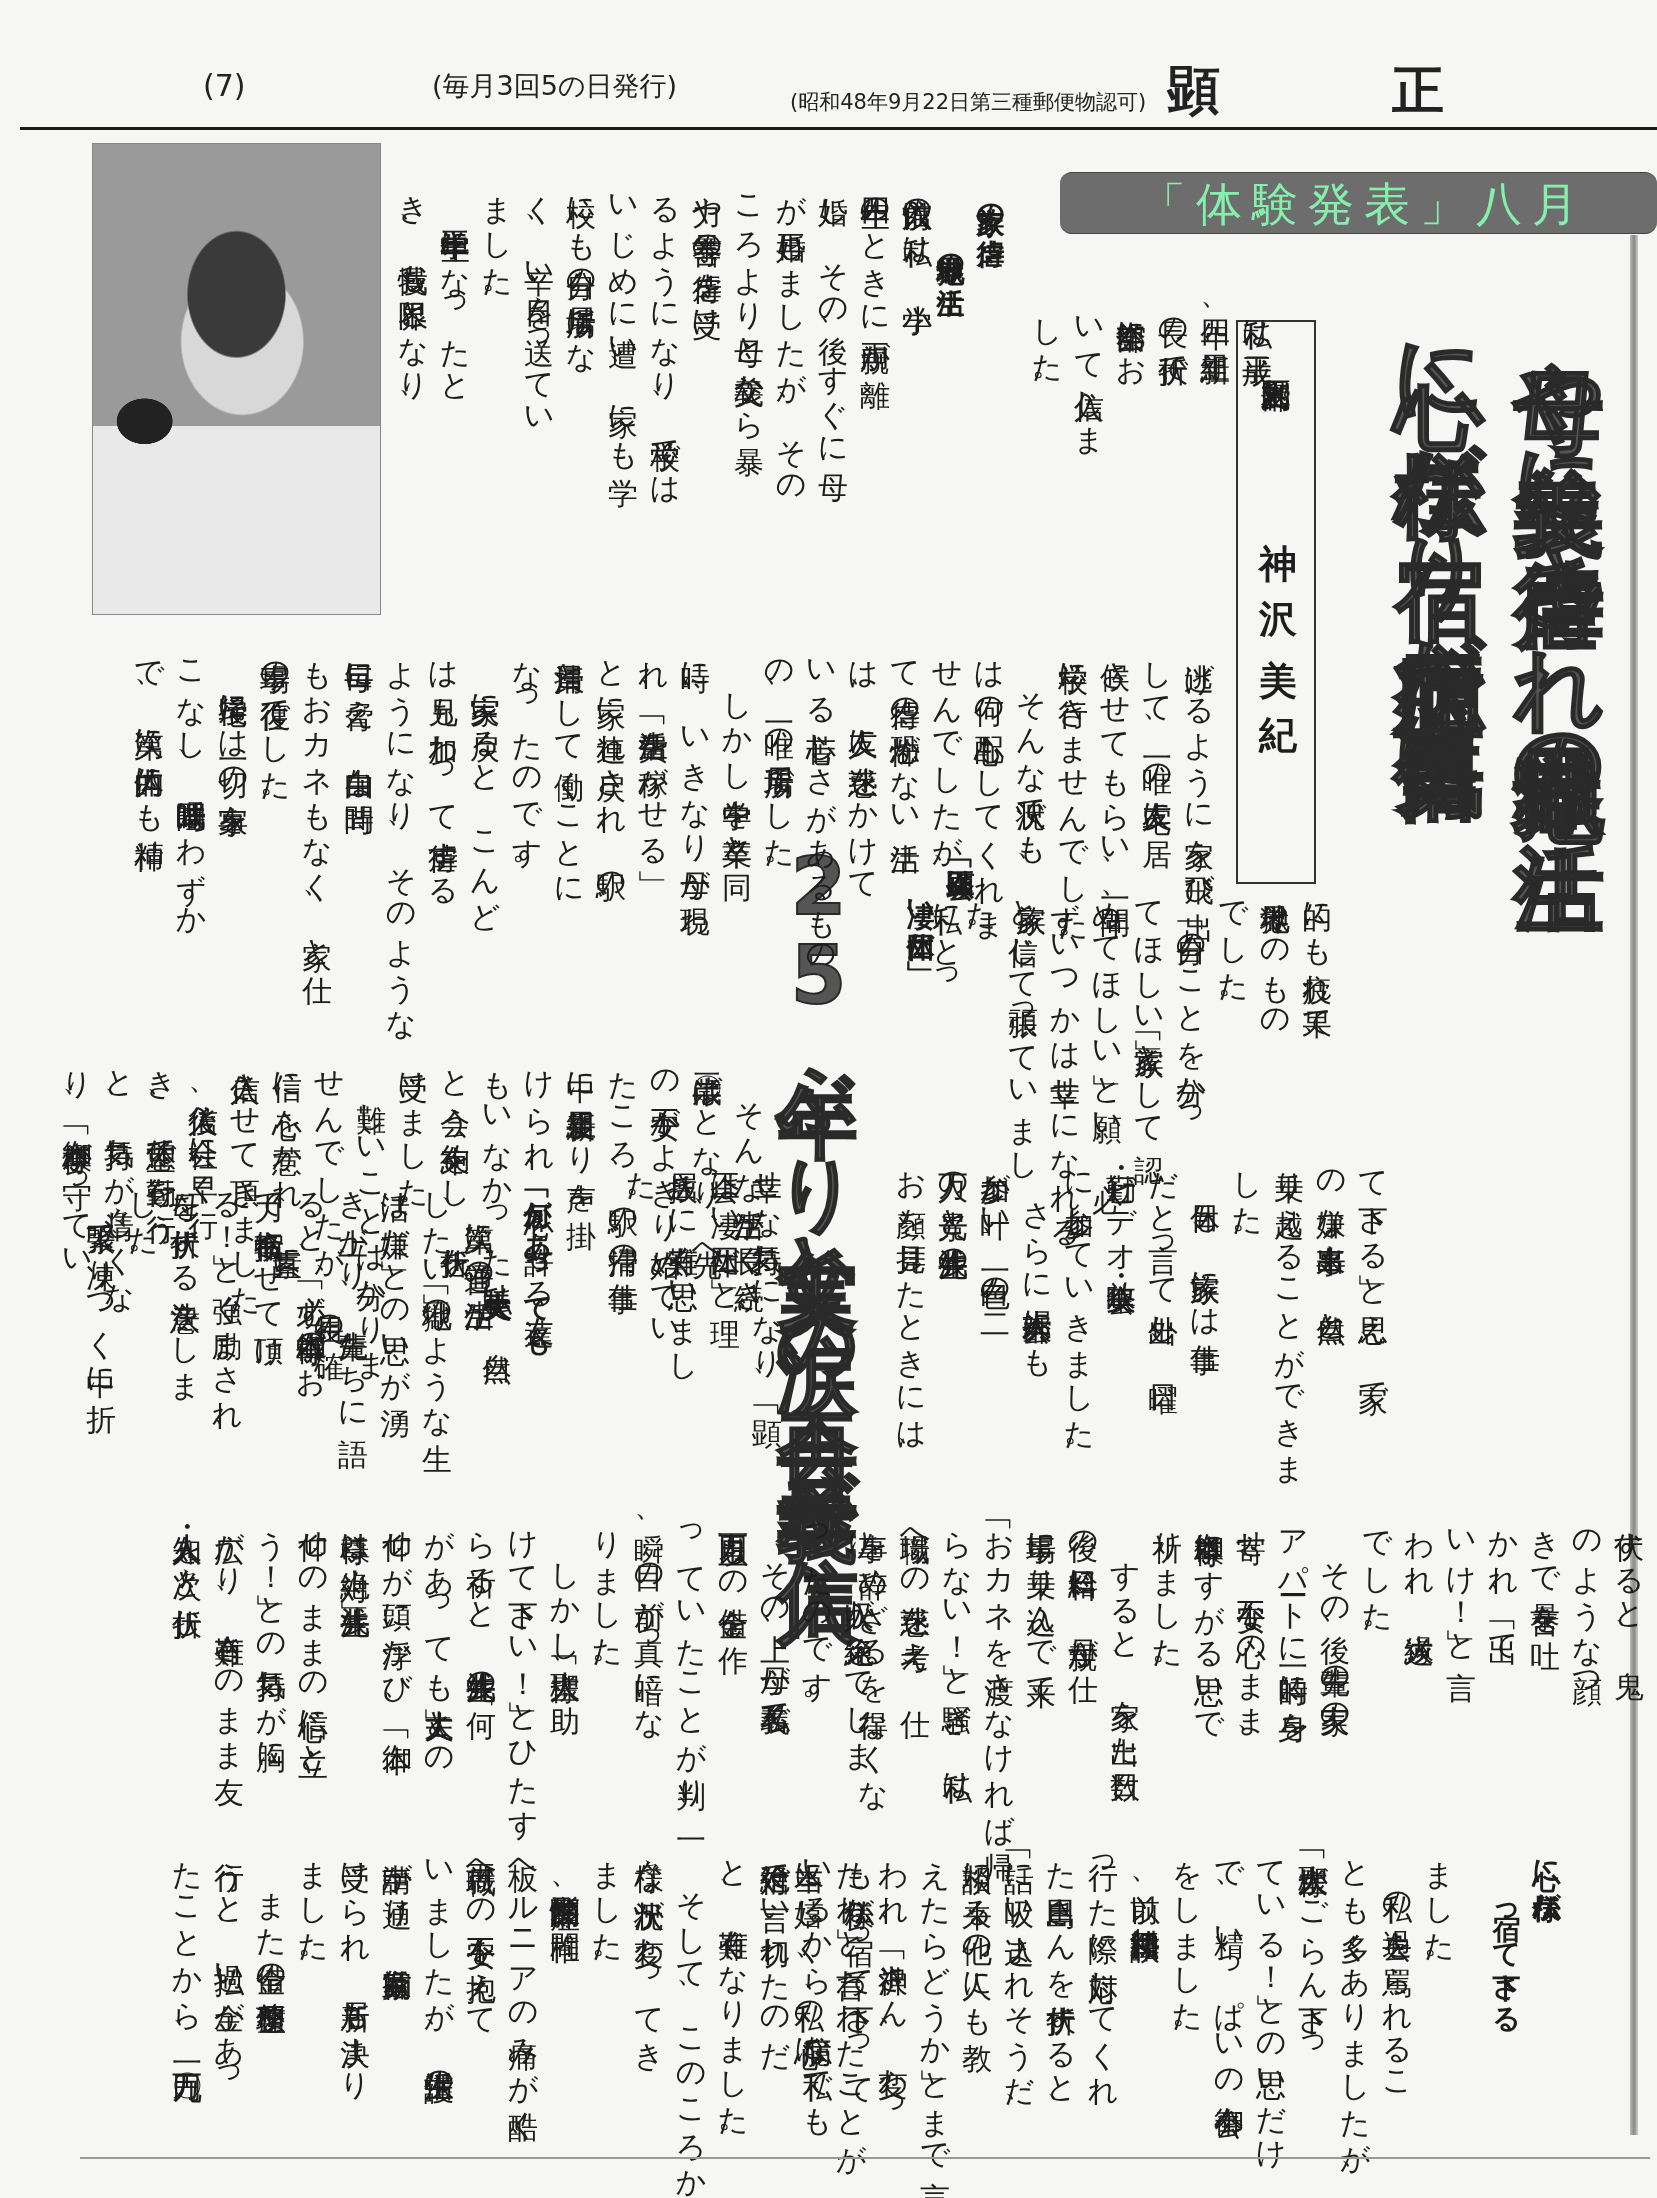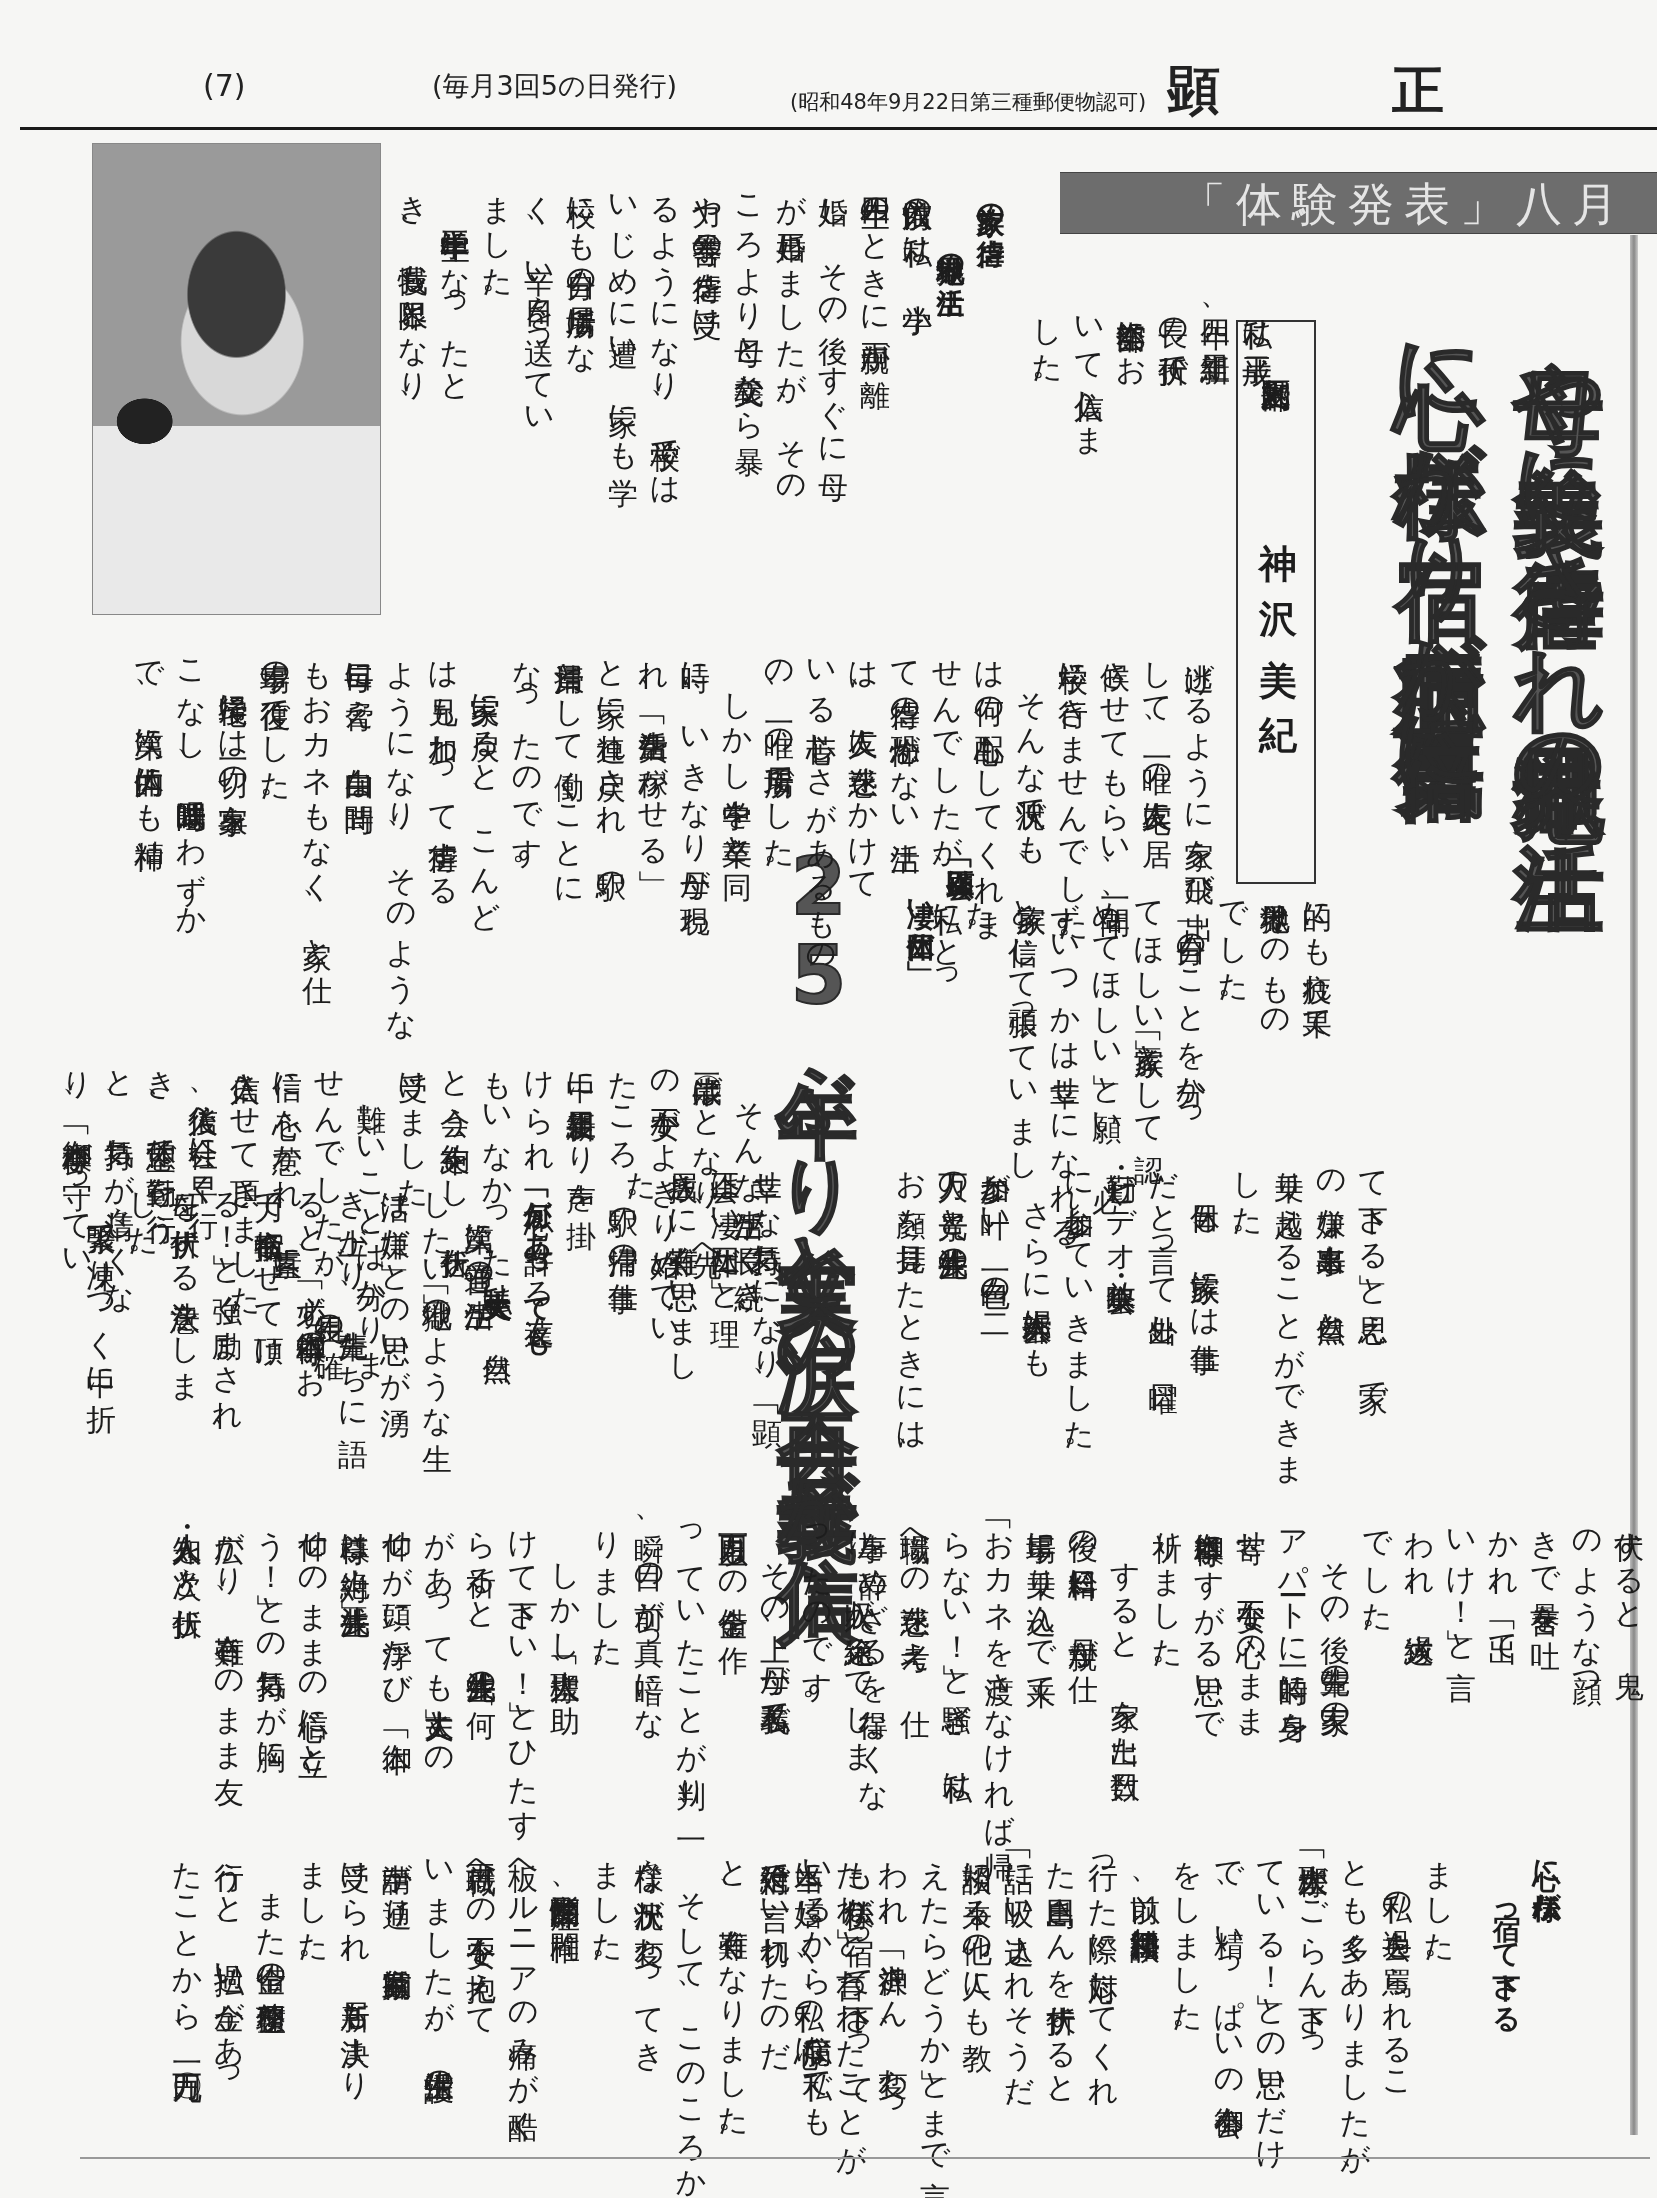--- a/index.html
+++ b/index.html
@@ -7,22 +7,22 @@
     width:1657px; height:2198px; position:relative; overflow:hidden;
     background:#f6f6f4; color:#1d1d1d;
     font-family:"DejaVu Serif","Liberation Serif",serif;
   }
   .abs { position:absolute; }
   .v { writing-mode:vertical-rl; text-orientation:upright; }
   .mast { top:68px; font-family:"DejaVu Sans","Liberation Sans",sans-serif; color:#222; }
   .rule { left:20px; width:1637px; top:127px; height:3px; background:#1a1a1a; }
   .banner { left:1060px; top:172px; width:597px; height:62px; background:#6d6d6d;
     border-top:1px solid #444; border-bottom:1px solid #444;
-    color:#e5e5e5; font-family:"DejaVu Sans","Liberation Sans",sans-serif;
-    font-size:46px; letter-spacing:10px; line-height:62px; padding-left:120px; box-sizing:border-box; white-space:nowrap; }
+    color:#86efac; font-family:"DejaVu Sans","Liberation Sans",sans-serif;
+    font-size:46px; letter-spacing:10px; line-height:62px; padding-left:80px; box-sizing:border-box; white-space:nowrap;border-radius:12px; }
   .photo { left:92px; top:143px; width:287px; height:470px;
     background:radial-gradient(ellipse 28% 22% at 50% 32%, #3a3a3a 0 60%, transparent 62%),
                radial-gradient(ellipse 30% 22% at 52% 42%, #d8d8d8 0 70%, transparent 72%),
                radial-gradient(ellipse 12% 6% at 18% 59%, #222 0 80%, transparent 82%),
                linear-gradient(#9a9a9a 0 60%, #e9e9e9 60% 100%);
     border:1px solid #888; }
   .headline { font-family:"DejaVu Sans","Liberation Sans",sans-serif; font-weight:bold; color:#555;
     -webkit-text-stroke:2px #2a2a2a; white-space:nowrap; }
   .subhead { font-family:"DejaVu Sans","Liberation Sans",sans-serif; font-weight:bold; font-size:28px; line-height:40px; white-space:nowrap; }
   .byline-box { border:2px solid #333; font-family:"DejaVu Sans","Liberation Sans",sans-serif; }

